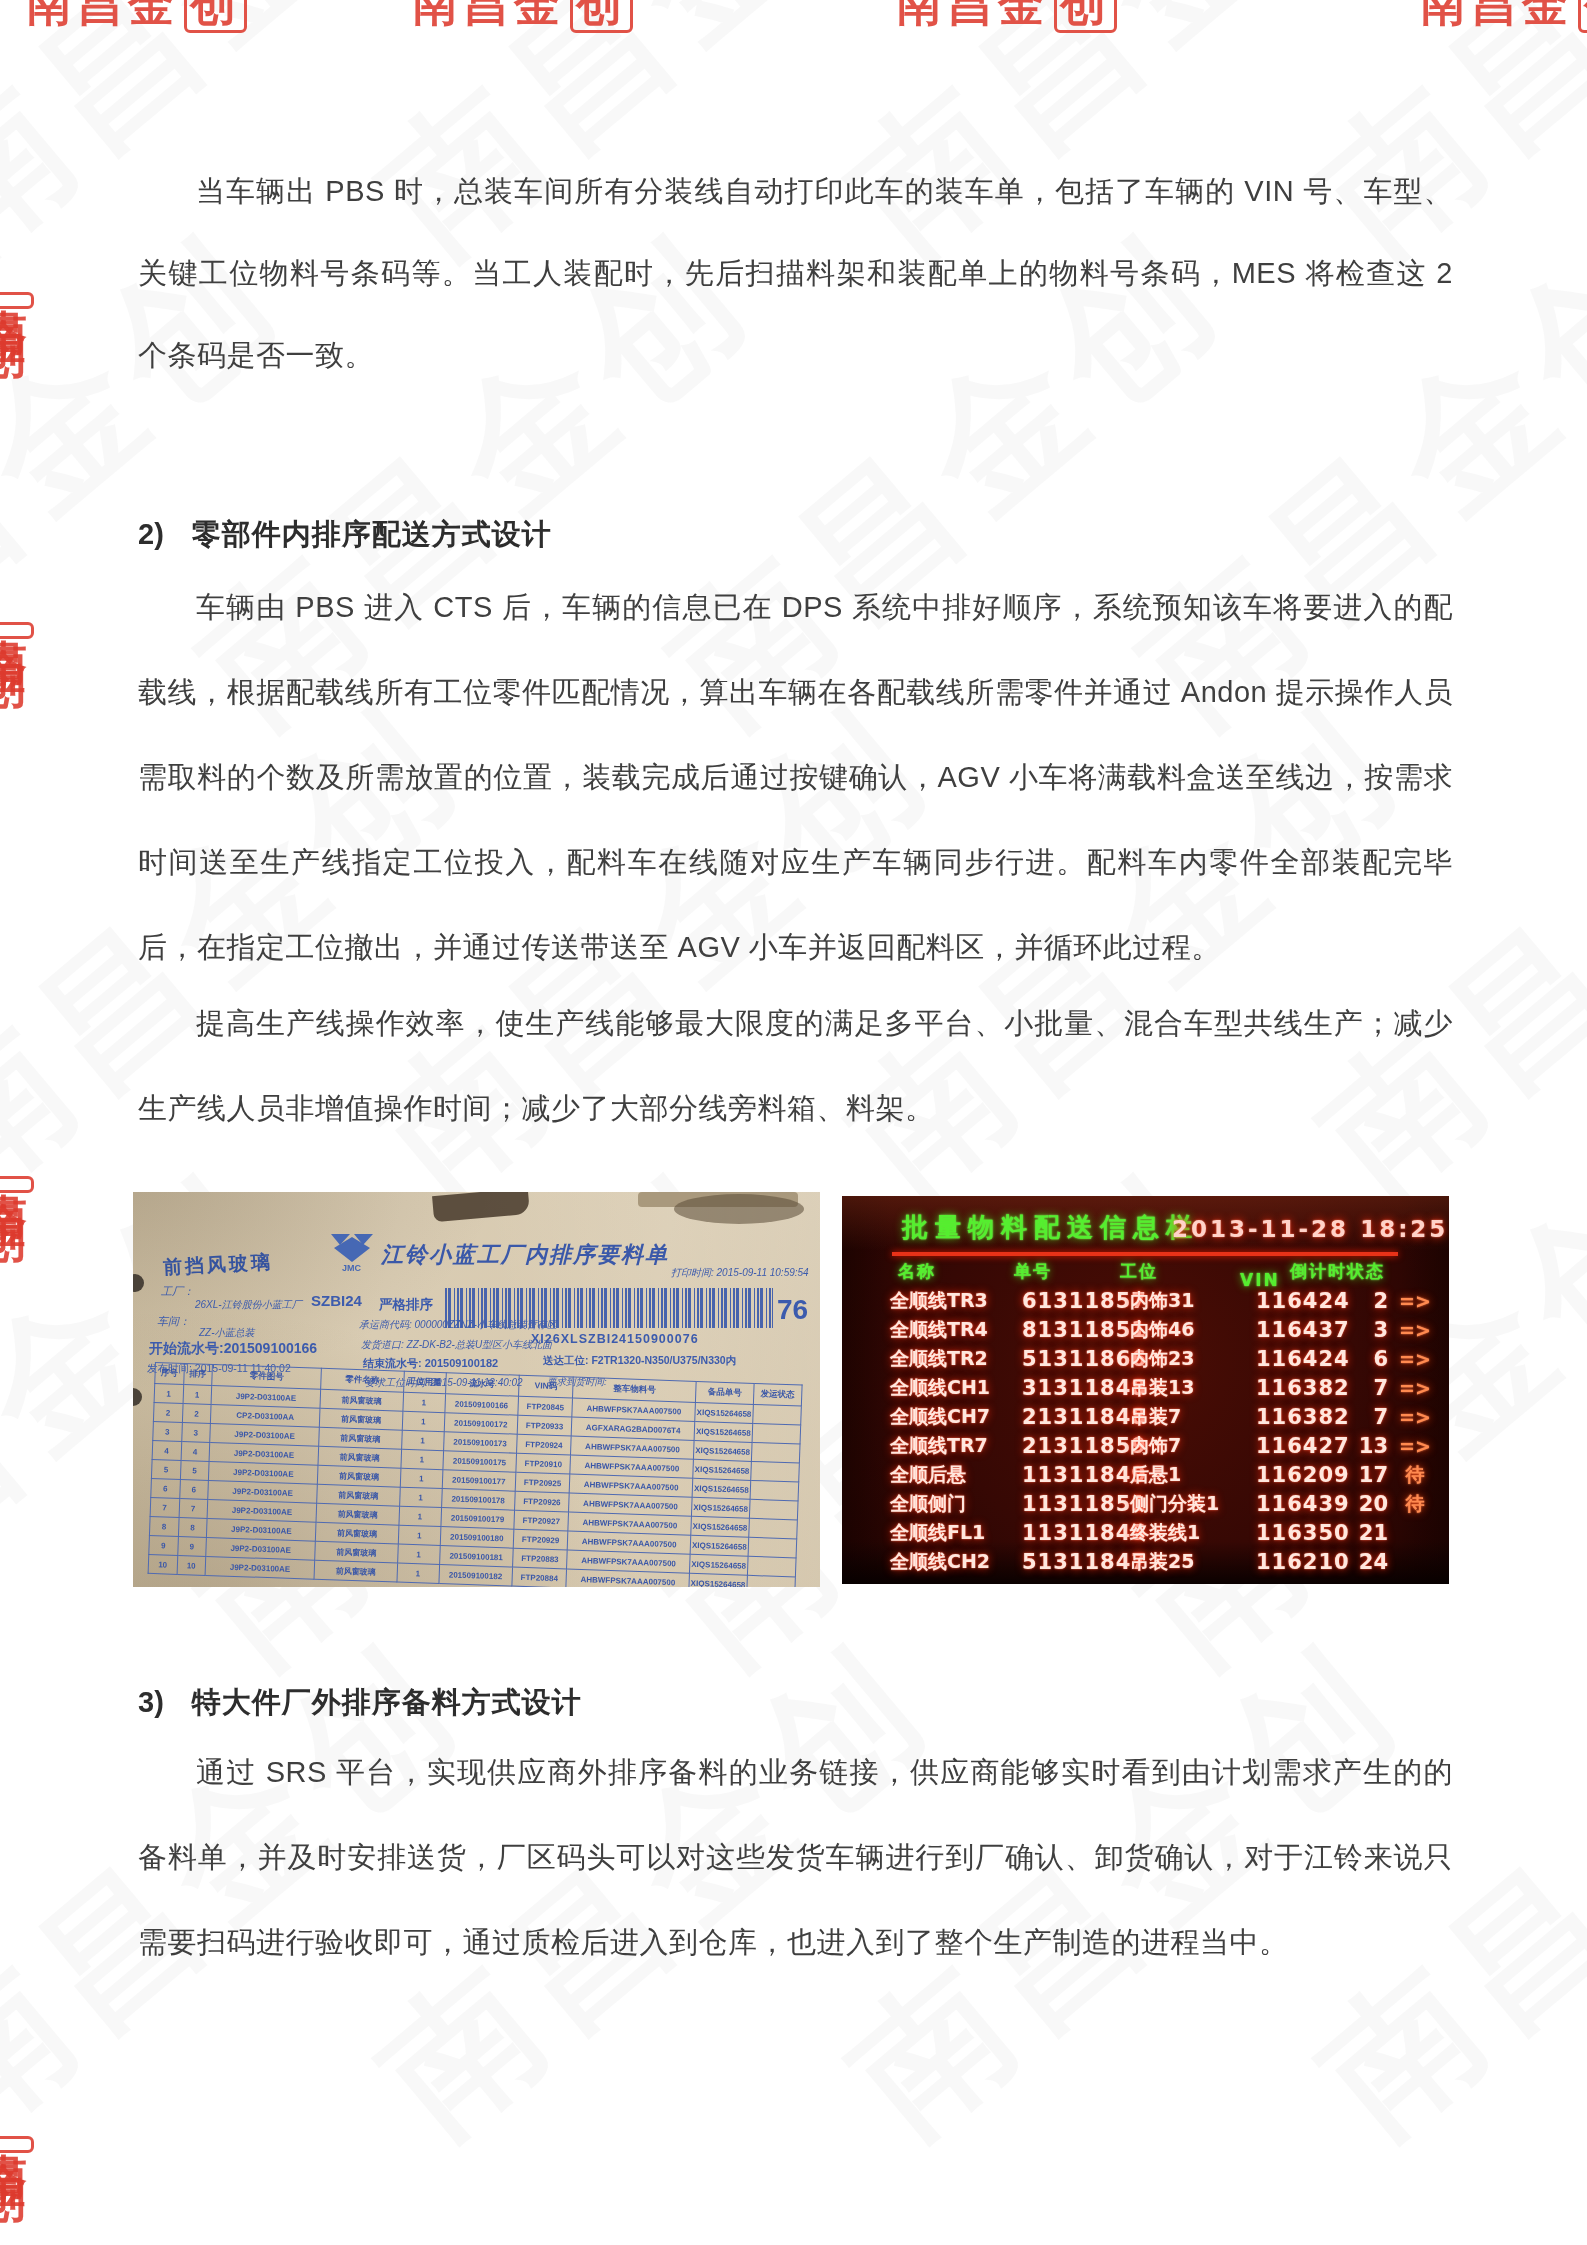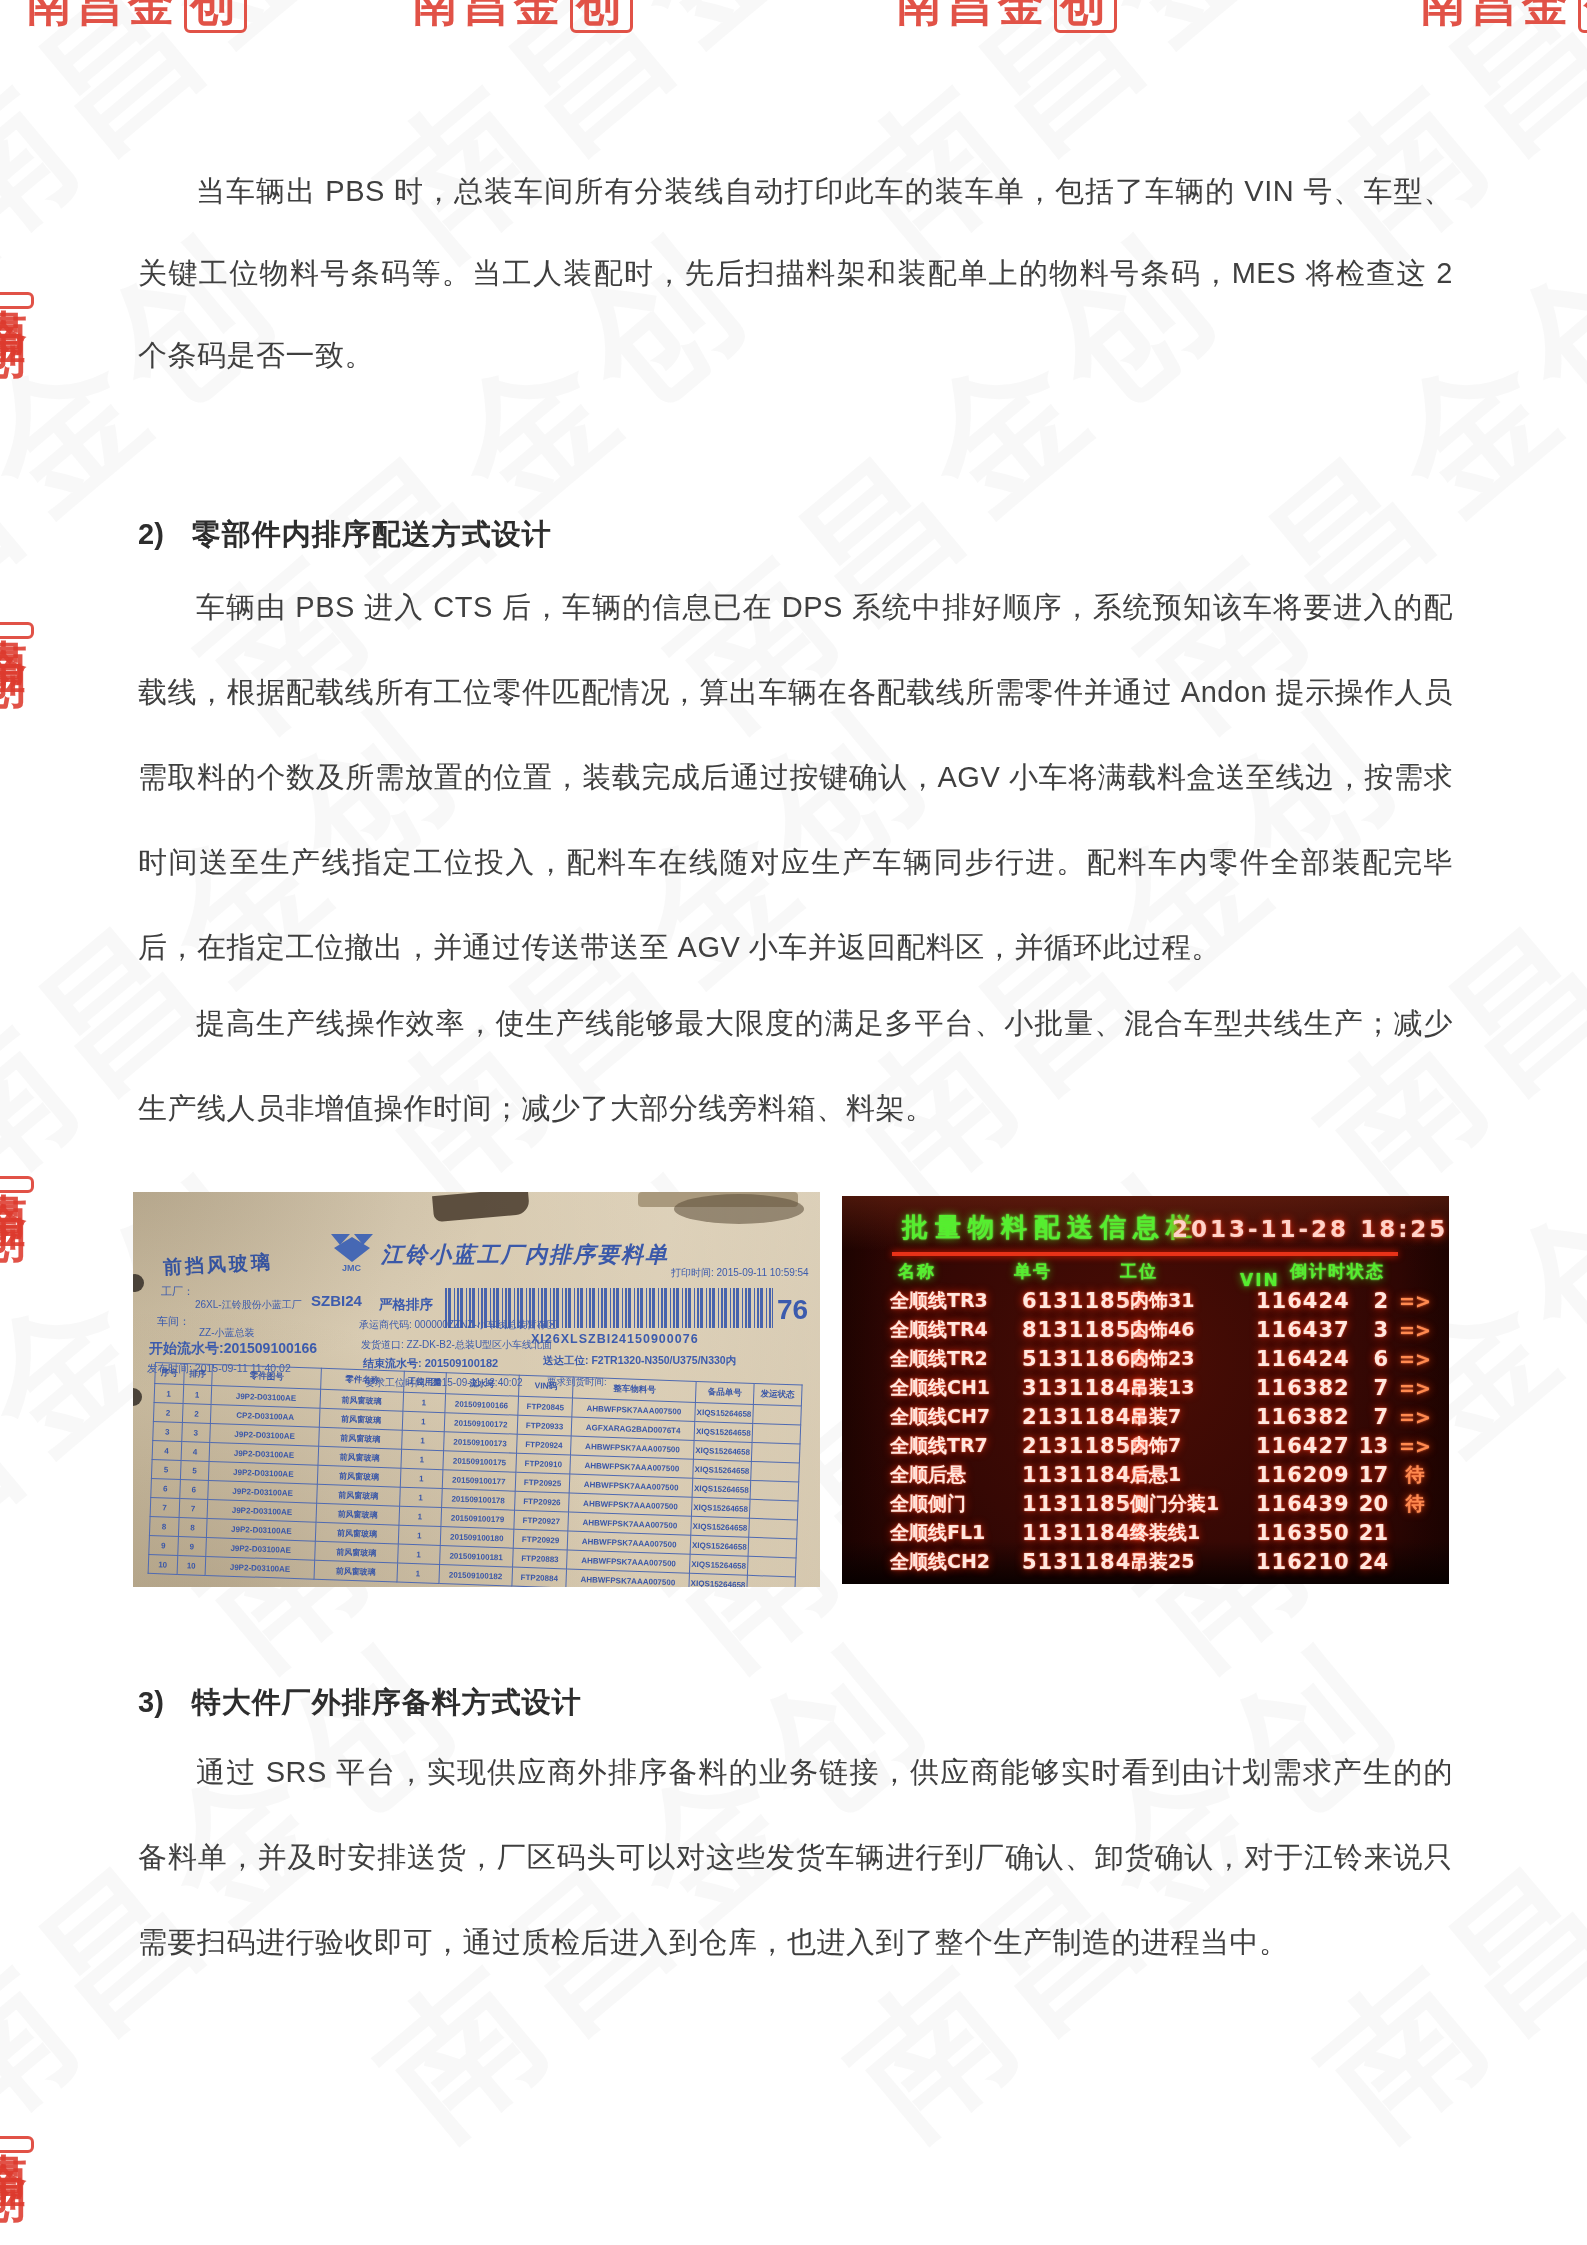--- a/index.html
+++ b/index.html
@@ -29,21 +29,21 @@
   
   .photo-form{position:absolute;left:133px;top:1192px;width:687px;height:395px;z-index:1;
      overflow:hidden;background:linear-gradient(103deg,#cdbfa3 0%,#d9ccb3 35%,#d8cab0 70%,#cbbb9e 100%);}
   .photo-form .shade{position:absolute;inset:0;
      background:radial-gradient(ellipse at 8% 112%,rgba(92,72,44,.30),transparent 52%),
                 radial-gradient(ellipse at 0% -8%,rgba(82,64,44,.22),transparent 38%),
                 linear-gradient(260deg,rgba(255,252,244,.25),transparent 45%);}
   .pf{position:absolute;color:#3c5bad;white-space:nowrap;}
   .pf-note{font-size:19px;font-weight:bold;transform:rotate(-3deg);letter-spacing:3px;color:#35539f;}
   .pf-title{font-size:22px;font-weight:bold;letter-spacing:2px;color:#3a58a9;font-style:italic;}
-  .pf-small{font-size:10px;}
+  .pf-small{font-size:10px;font-style:italic;}
   .pf-b{font-weight:bold;}
   .barcode{position:absolute;left:312px;top:96px;width:328px;height:40px;opacity:.92;
      background:repeating-linear-gradient(90deg,#3b5aac 0 2px,transparent 2px 3px,
         #3b5aac 3px 6px,transparent 6px 9px,#3b5aac 9px 10px,transparent 10px 12px);}
   .tape1{position:absolute;left:300px;top:0;width:96px;height:26px;background:#46382a;
          border-radius:0 0 14px 8px;transform:rotate(-5deg);opacity:.85;}
   .tape2{position:absolute;left:505px;top:0;width:160px;height:15px;background:#8d7b5c;
          opacity:.65;border-radius:4px;}
   .smudge{position:absolute;right:16px;top:2px;width:130px;height:30px;background:#5a4a37;
           opacity:.55;border-radius:50%;}

